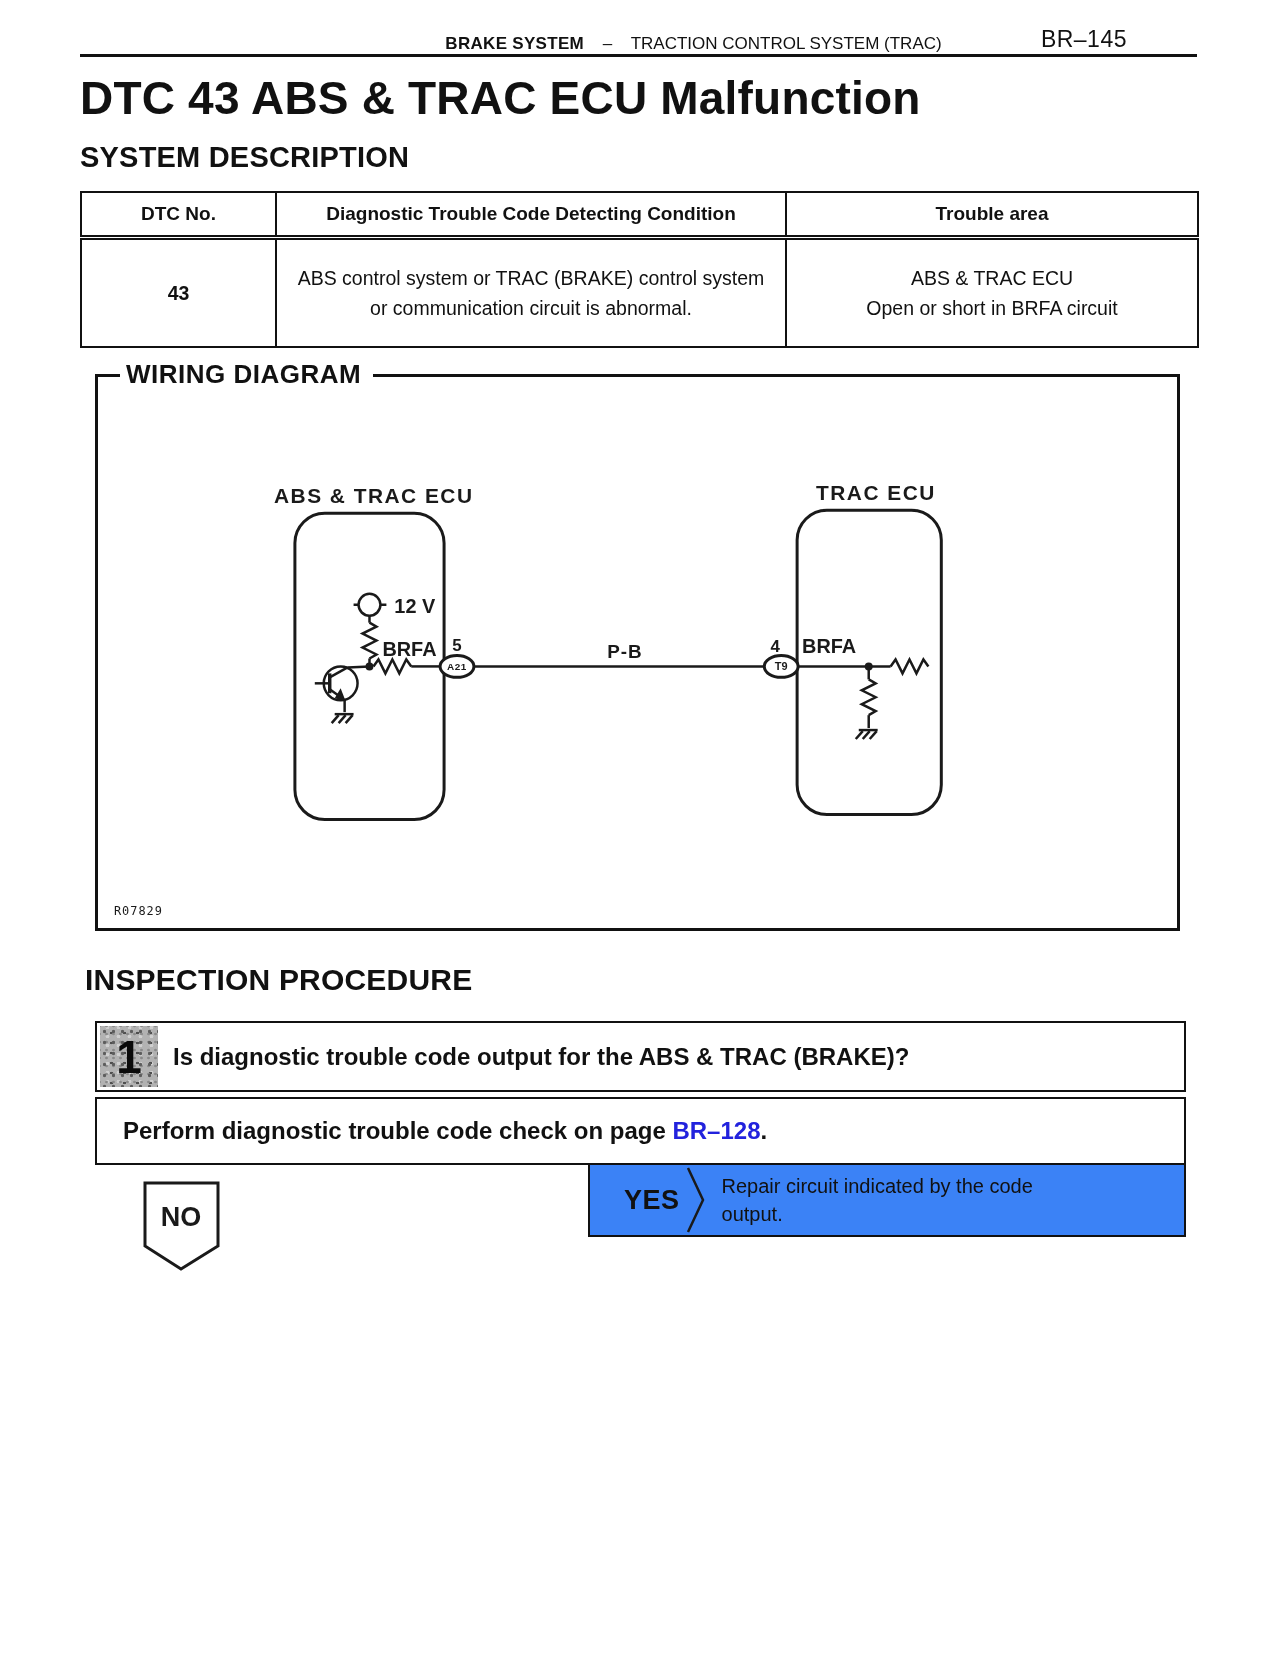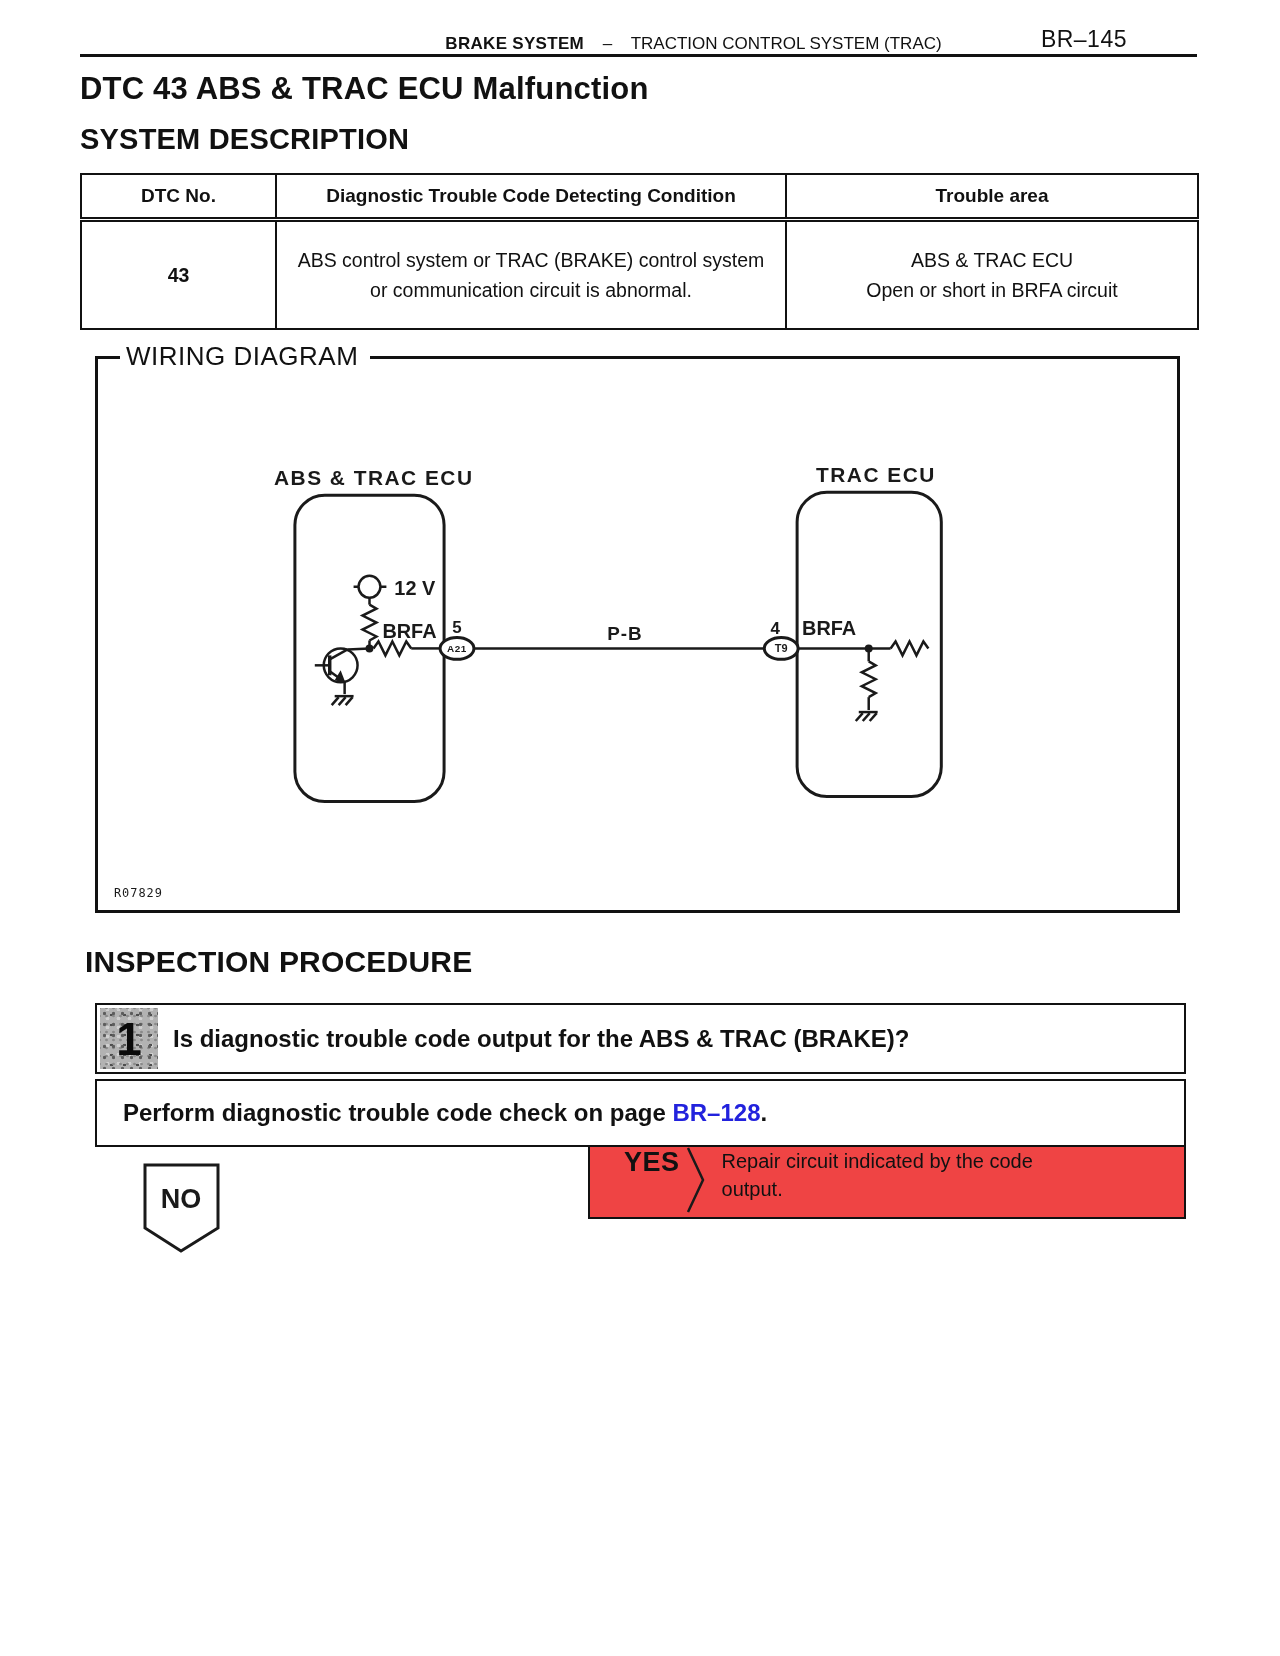--- a/index.html
+++ b/index.html
@@ -10,36 +10,36 @@
   }
   .content{margin-left:80px;width:1117px;position:relative;}
 
   
   .page-header{position:relative;padding-top:34px;border-bottom:3px solid #111;}
   .page-no{position:absolute;top:26px;right:70px;font-size:23px;font-weight:normal;letter-spacing:.5px;}
   .running-head{text-align:center;font-size:17px;padding-bottom:0;transform:translateX(55px);}
   .running-head .sys{font-weight:bold;letter-spacing:.3px;}
   .running-head .dash{margin:0 14px;}
 
-  h1.doc-title{margin:14px 0 0 0;font-size:31px;letter-spacing:.2px;}
+  h1.doc-title{margin:14px 0 0 0;font-size:46px;letter-spacing:.2px;}
   h2.section{margin:16px 0 0 0;font-size:29px;letter-spacing:.2px;}
 
   
   table.dtc{border-collapse:collapse;margin-top:17px;width:1117px;table-layout:fixed;}
   table.dtc th,table.dtc td{border:2.5px solid #111;text-align:center;}
   table.dtc th{height:40px;font-size:19px;border-bottom:5px double #111;}
   table.dtc td{height:94px;font-size:19.5px;vertical-align:middle;}
   td.dtc-no{text-align:center;font-size:23px;font-weight:bold;}
   td.cond,td.trouble{padding:6px 12px;line-height:1.55;}
 
   
   .wiring-box{position:relative;margin-left:15px;margin-top:26px;width:1085px;height:557px;
     border:3px solid #111;box-sizing:border-box;}
   .wiring-legend{position:absolute;top:-18px;left:22px;background:#fff;padding:0 12px 0 6px;
-    font-size:26px;font-weight:normal;letter-spacing:.5px;}
+    font-size:26px;font-weight:bold;letter-spacing:.5px;}
   .wiring-box svg{position:absolute;left:0;top:0;}
 
   
   h2.inspection{margin:32px 0 0 5px;font-size:30px;}
   .step-box{margin-left:15px;margin-top:24px;width:1091px;box-sizing:border-box;
     border:2.5px solid #111;display:flex;align-items:stretch;height:71px;}
   .step-num{width:58px;margin:3px;flex:0 0 58px;display:flex;align-items:center;justify-content:center;
     font-size:46px;font-weight:bold;color:#0a0a0a;
     background-color:#b2b2b2;
     background-image:
@@ -52,21 +52,21 @@
   .step-q{display:flex;align-items:center;margin-left:12px;font-size:24px;font-weight:bold;}
 
   .answer-box{margin-left:15px;margin-top:5px;width:1091px;box-sizing:border-box;
     border:2.5px solid #111;height:68px;display:flex;align-items:center;}
   .answer-text{margin-left:26px;font-size:24px;font-weight:bold;}
   .page-link{color:#2222dd;text-decoration:none;font-weight:bold;cursor:pointer;}
 
   .answers{position:relative;margin-left:15px;height:140px;}
   .no-flag{position:absolute;left:48px;top:16px;}
   .yes-box{position:absolute;left:493px;top:-2px;width:598px;height:74px;box-sizing:border-box;
-    border:2.5px solid #111;background:#ef4444;display:flex;}
+    border:2.5px solid #111;background:#3b82f6;display:flex;align-items:center;}
   .yes-label{font-size:27px;font-weight:bold;margin-left:34px;letter-spacing:.5px;}
   .yes-chevron{margin-left:6px;flex:0 0 auto;}
   .yes-result{margin-left:14px;font-size:20px;line-height:1.4;width:330px;}
 </style>
 </head>
 <body>
 
 <div class="content">
 
   <div class="page-header">

